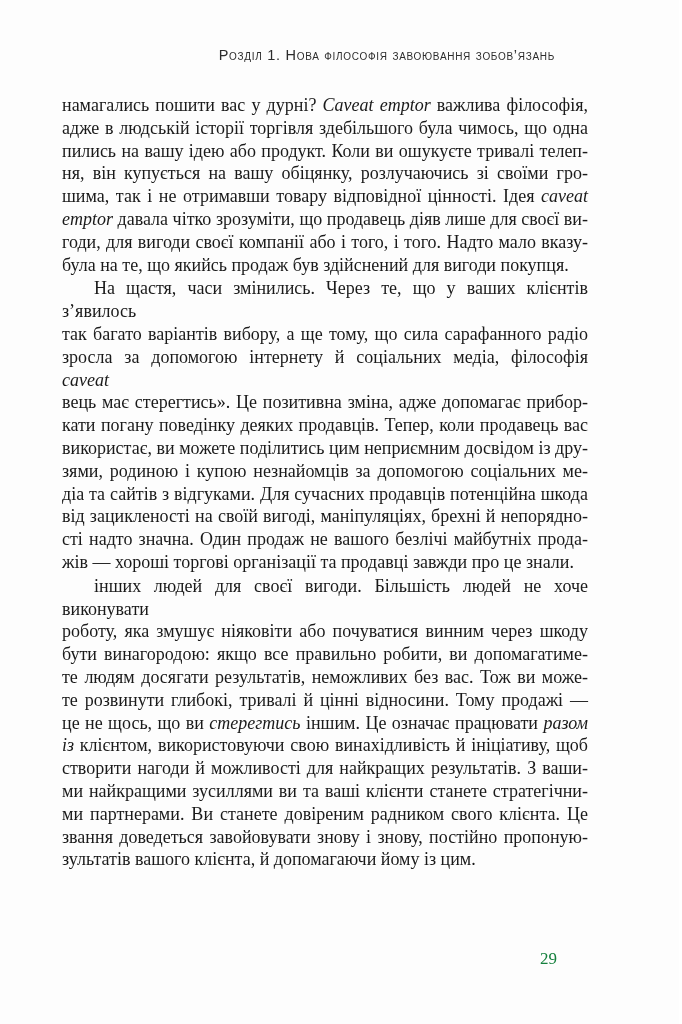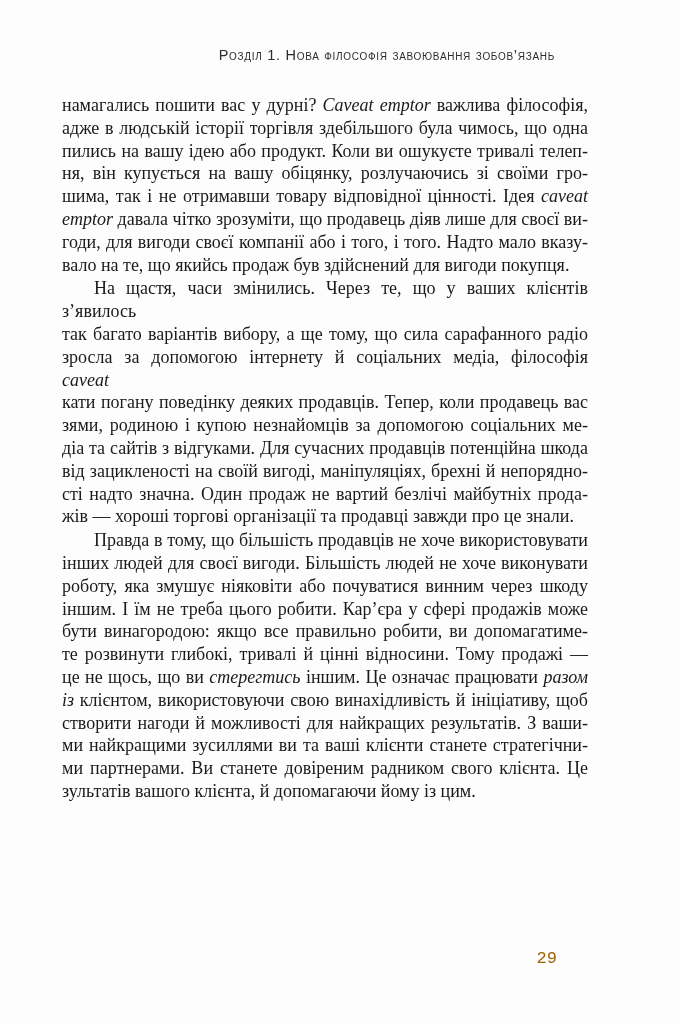--- a/index.html
+++ b/index.html
@@ -35,63 +35,65 @@
   .line {
     text-align: justify;
     text-align-last: justify;
   }
   .line.no-just { text-align-last: left; }
   .para.indent .line:first-child { text-indent: 32px; }
   .folio {
     position: absolute;
     top: 949px;
     right: 122px;
-    font-family: Liberation Mono, monospace;
+    font-family: Liberation Serif, serif;
     font-size: 17px;
-    color: #a16207;
+    color: #15803d;
   }
 </style>
 </head>
 <body>
 
 <div class="page">
   <div class="running-head">Розділ 1. Нова філософія завоювання зобов’язань</div>
 
   <div class="text-block">
       <div class="para">
         <div class="line">намагались пошити вас у дурні? <i>Caveat emptor</i> важлива філософія,</div>
         <div class="line">адже в людській історії торгівля здебільшого була чимось, що одна</div>
         <div class="line">пились на вашу ідею або продукт. Коли ви ошукуєте тривалі телеп-</div>
         <div class="line">ня, він купується на вашу обіцянку, розлучаючись зі своїми гро-</div>
         <div class="line">шима, так і не отримавши товару відповідної цінності. Ідея <i>caveat</i></div>
         <div class="line"><i>emptor</i> давала чітко зрозуміти, що продавець діяв лише для своєї ви-</div>
         <div class="line">годи, для вигоди своєї компанії або і того, і того. Надто мало вказу-</div>
-        <div class="line no-just">вало на те, що якийсь продаж був здійснений для вигоди покупця.</div>
+        <div class="line no-just">була на те, що якийсь продаж був здійснений для вигоди покупця.</div>
       </div>
       <div class="para indent">
         <div class="line">На щастя, часи змінились. Через те, що у ваших клієнтів з’явилось</div>
         <div class="line">так багато варіантів вибору, а ще тому, що сила сарафанного радіо</div>
         <div class="line">зросла за допомогою інтернету й соціальних медіа, філософія <i>caveat</i></div>
+        <div class="line">вець має стерегтись». Це позитивна зміна, адже допомагає прибор-</div>
         <div class="line">кати погану поведінку деяких продавців. Тепер, коли продавець вас</div>
+        <div class="line">використає, ви можете поділитись цим неприємним досвідом із дру-</div>
         <div class="line">зями, родиною і купою незнайомців за допомогою соціальних ме-</div>
         <div class="line">діа та сайтів з відгуками. Для сучасних продавців потенційна шкода</div>
         <div class="line">від зацикленості на своїй вигоді, маніпуляціях, брехні й непорядно-</div>
-        <div class="line">сті надто значна. Один продаж не вартий безлічі майбутніх прода-</div>
+        <div class="line">сті надто значна. Один продаж не вашого безлічі майбутніх прода-</div>
         <div class="line no-just">жів — хороші торгові організації та продавці завжди про це знали.</div>
       </div>
       <div class="para indent">
-        <div class="line">Правда в тому, що більшість продавців не хоче використовувати</div>
         <div class="line">інших людей для своєї вигоди. Більшість людей не хоче виконувати</div>
         <div class="line">роботу, яка змушує ніяковіти або почуватися винним через шкоду</div>
-        <div class="line">іншим. І їм не треба цього робити. Кар’єра у сфері продажів може</div>
         <div class="line">бути винагородою: якщо все правильно робити, ви допомагатиме-</div>
+        <div class="line">те людям досягати результатів, неможливих без вас. Тож ви може-</div>
         <div class="line">те розвинути глибокі, тривалі й цінні відносини. Тому продажі —</div>
         <div class="line">це не щось, що ви <i>стерегтись</i> іншим. Це означає працювати <i>разом</i></div>
         <div class="line"><i>із</i> клієнтом, використовуючи свою винахідливість й ініціативу, щоб</div>
         <div class="line">створити нагоди й можливості для найкращих результатів. З ваши-</div>
         <div class="line">ми найкращими зусиллями ви та ваші клієнти станете стратегічни-</div>
         <div class="line">ми партнерами. Ви станете довіреним радником свого клієнта. Це</div>
+        <div class="line">звання доведеться завойовувати знову і знову, постійно пропоную-</div>
         <div class="line no-just">зультатів вашого клієнта, й допомагаючи йому із цим.</div>
       </div>
     </div>
 
   <div class="folio">29</div>
 </div>
 
 </body></html>

